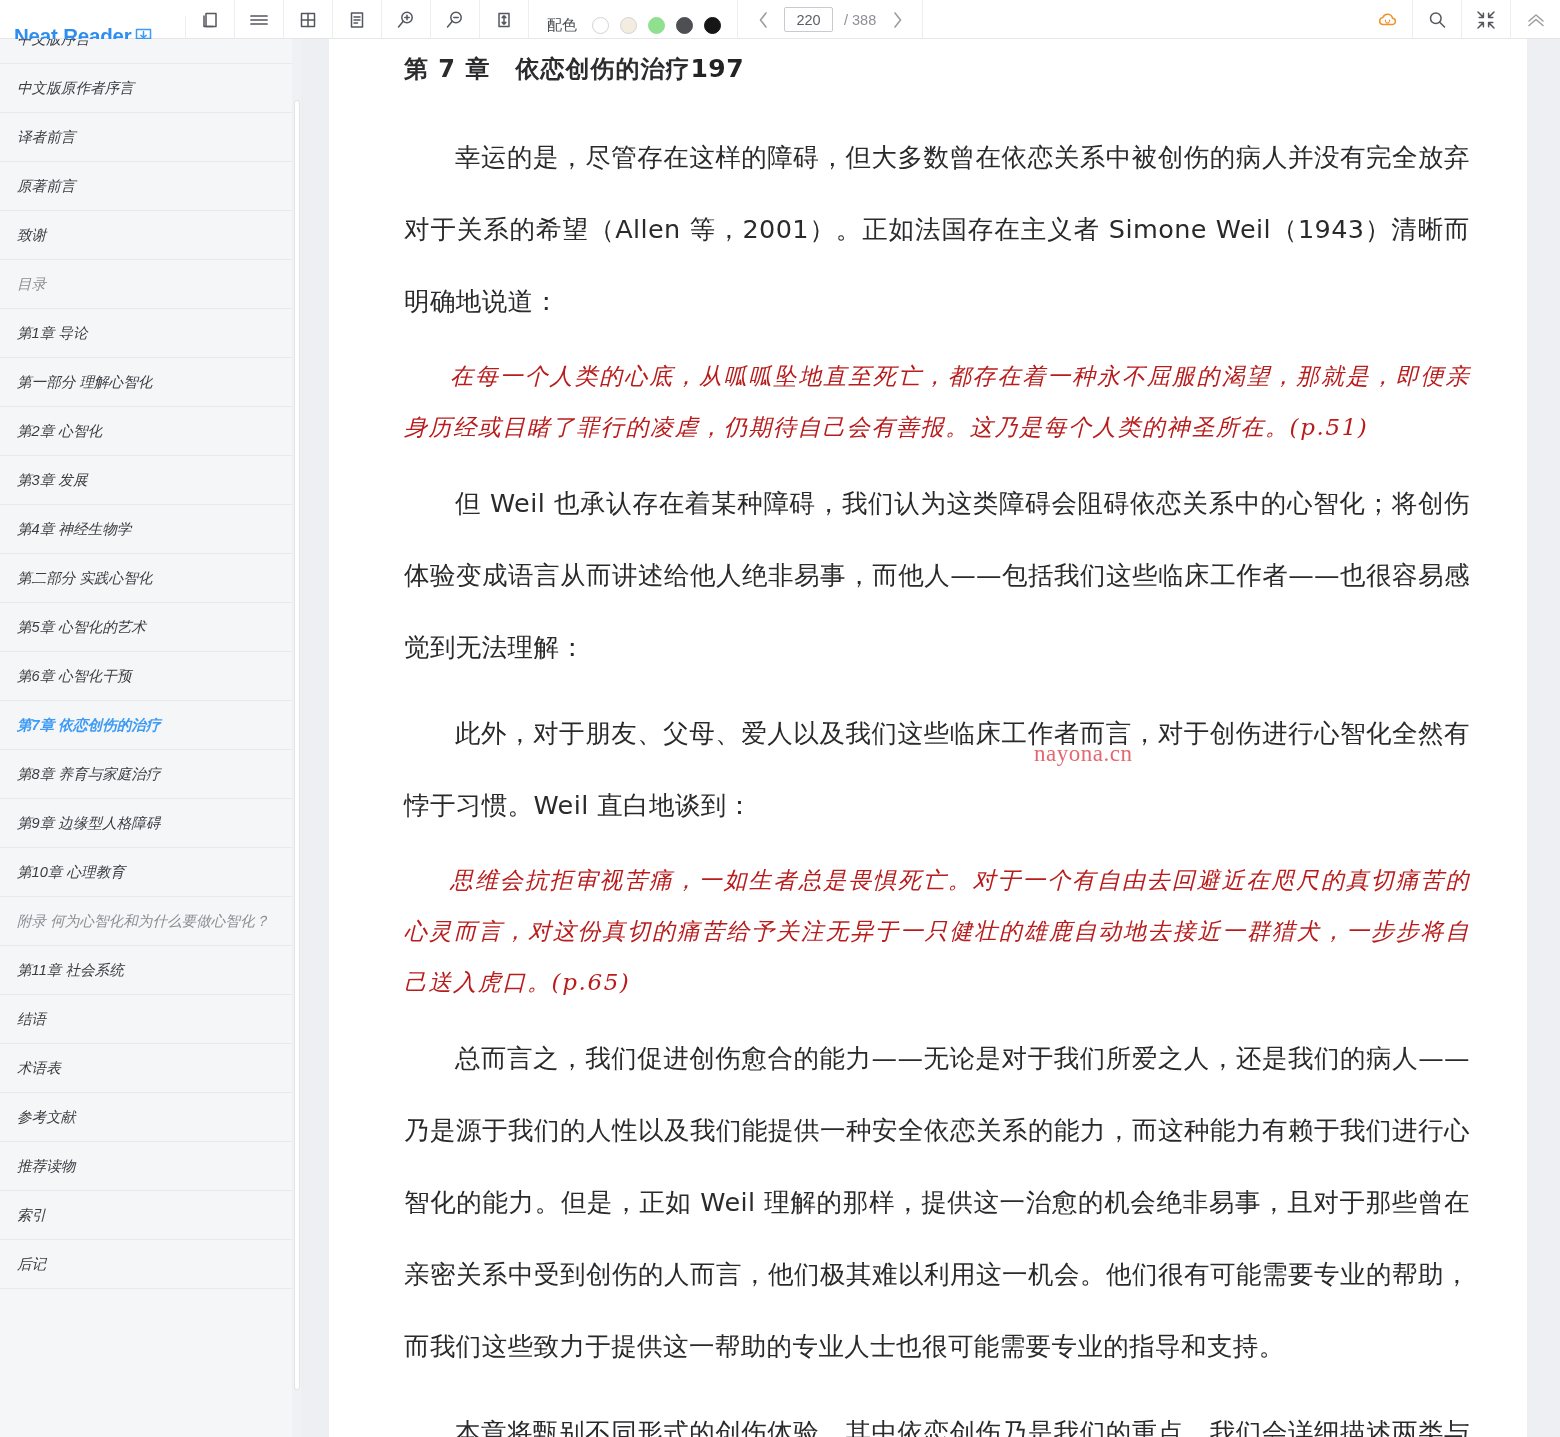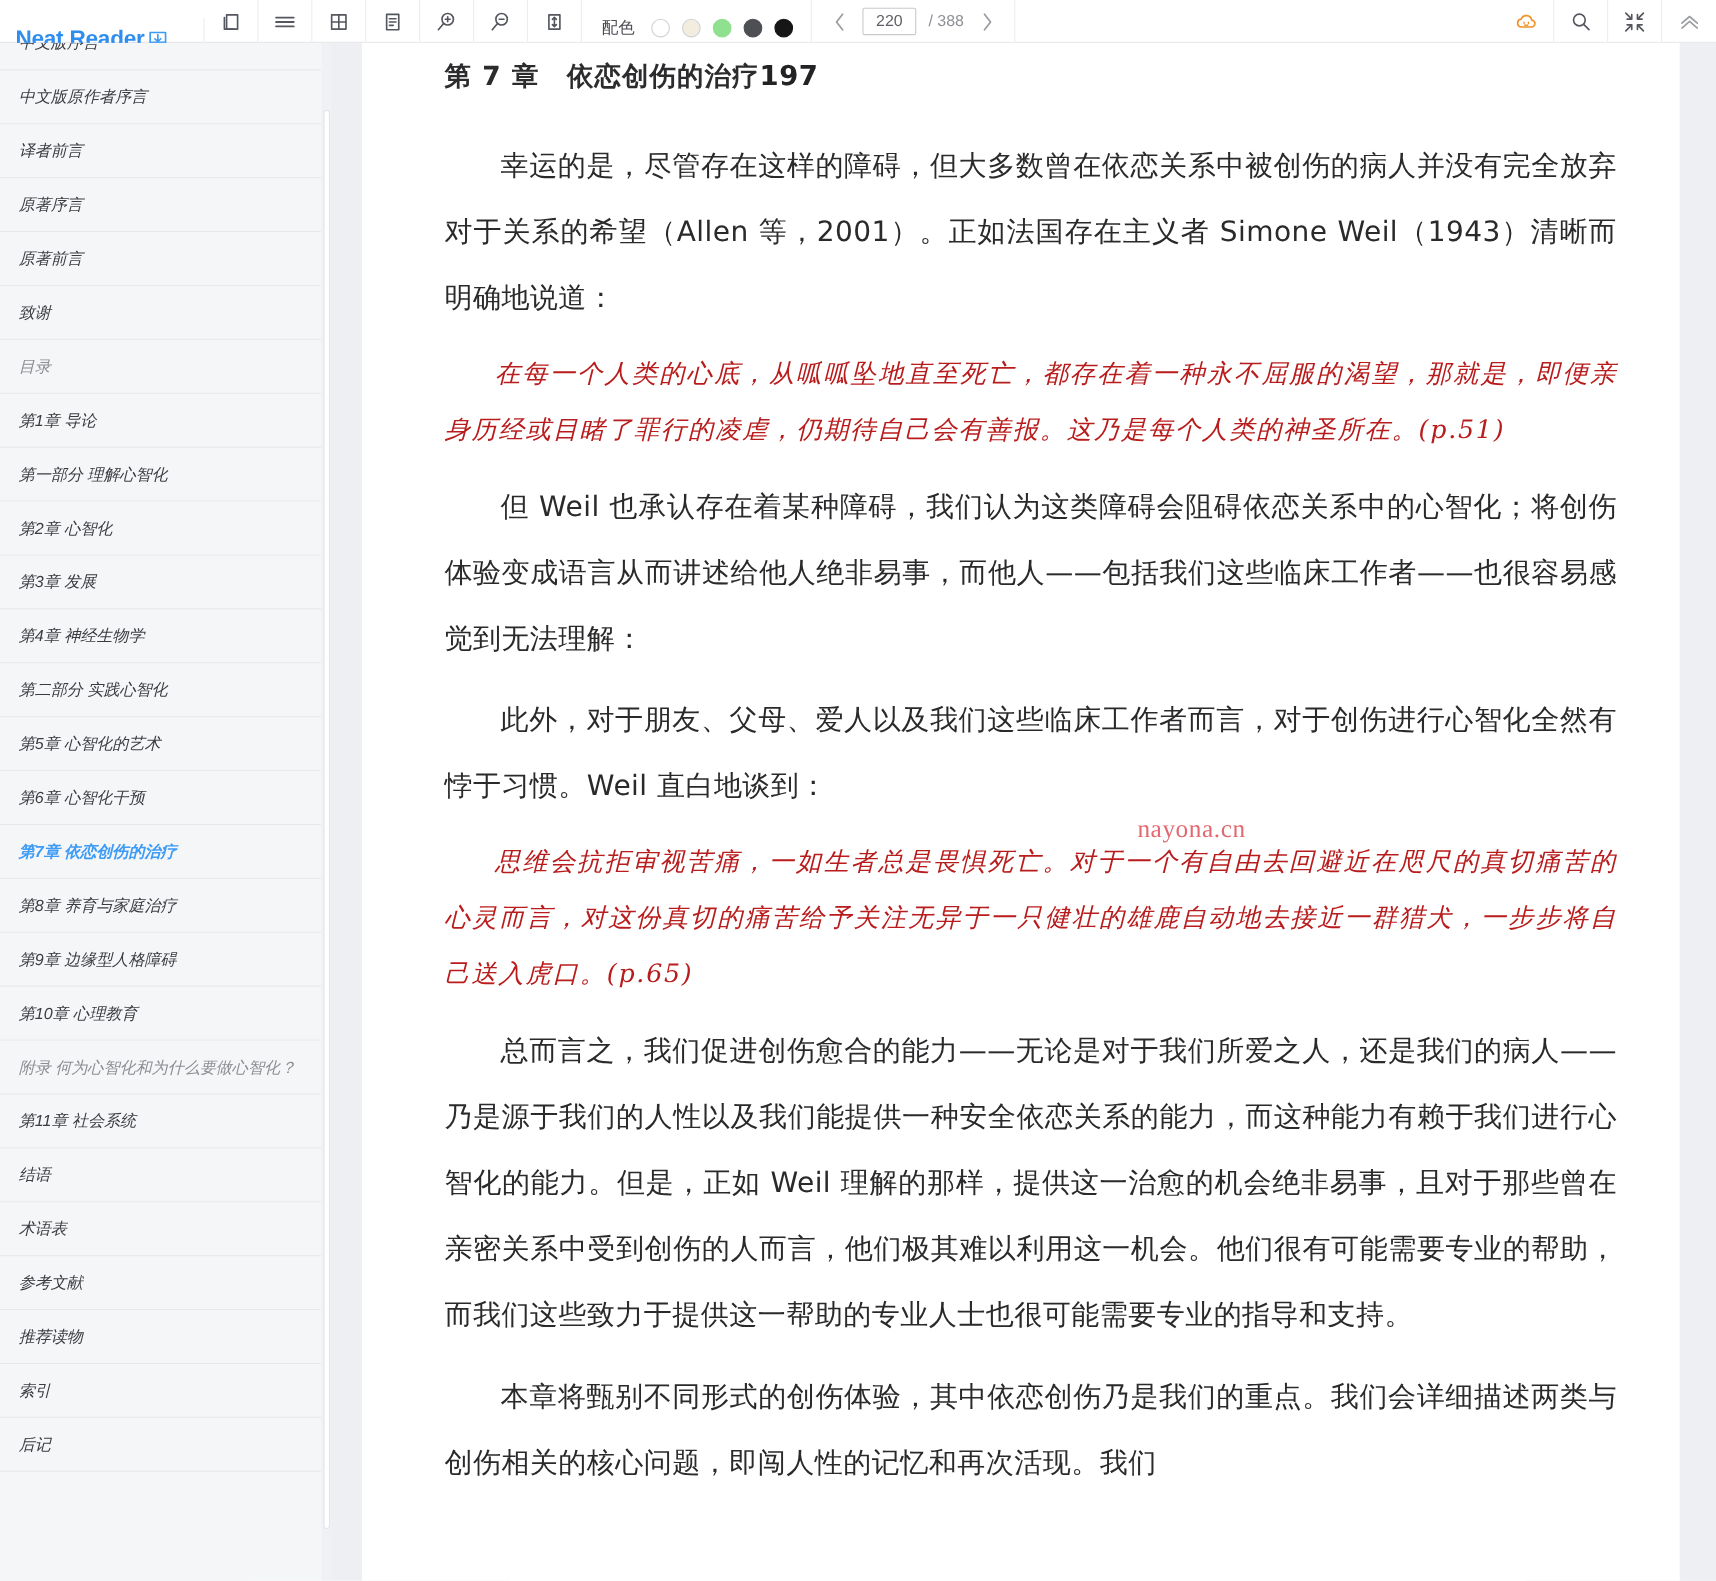--- a/index.html
+++ b/index.html
@@ -131,21 +131,21 @@
   #page-number {
     font-family: "DejaVu Sans", "Liberation Sans", sans-serif;
     font-size: 25px; font-weight: bold; color: #232325;
     letter-spacing: 0.5px;
   }
 
   
   .bodypara {
     font-family: "DejaVu Sans", "Liberation Sans", sans-serif;
     font-size: 25.5px;
-    line-height: 60px;
+    line-height: 72px;
     color: #2a2a2c;
     text-align: justify;
     text-indent: 2em;
     letter-spacing: 0.4px;
     margin-bottom: 14px;
   }
   .quotepara {
     font-family: "DejaVu Serif", "Liberation Serif", serif;
     font-style: italic;
     font-size: 23px;
@@ -298,23 +298,20 @@
 <div id="sidebar">
   <ul id="toc-list">
       <li class="toc-item">
         <span>中文版序言</span>
       </li>
       <li class="toc-item">
         <span>中文版原作者序言</span>
       </li>
       <li class="toc-item">
         <span>译者前言</span>
-      </li>
-      <li class="toc-item">
-        <span>原著序言</span>
       </li>
       <li class="toc-item">
         <span>原著前言</span>
       </li>
       <li class="toc-item">
         <span>致谢</span>
       </li>
       <li class="toc-item dim">
         <span>目录</span>
       </li>

